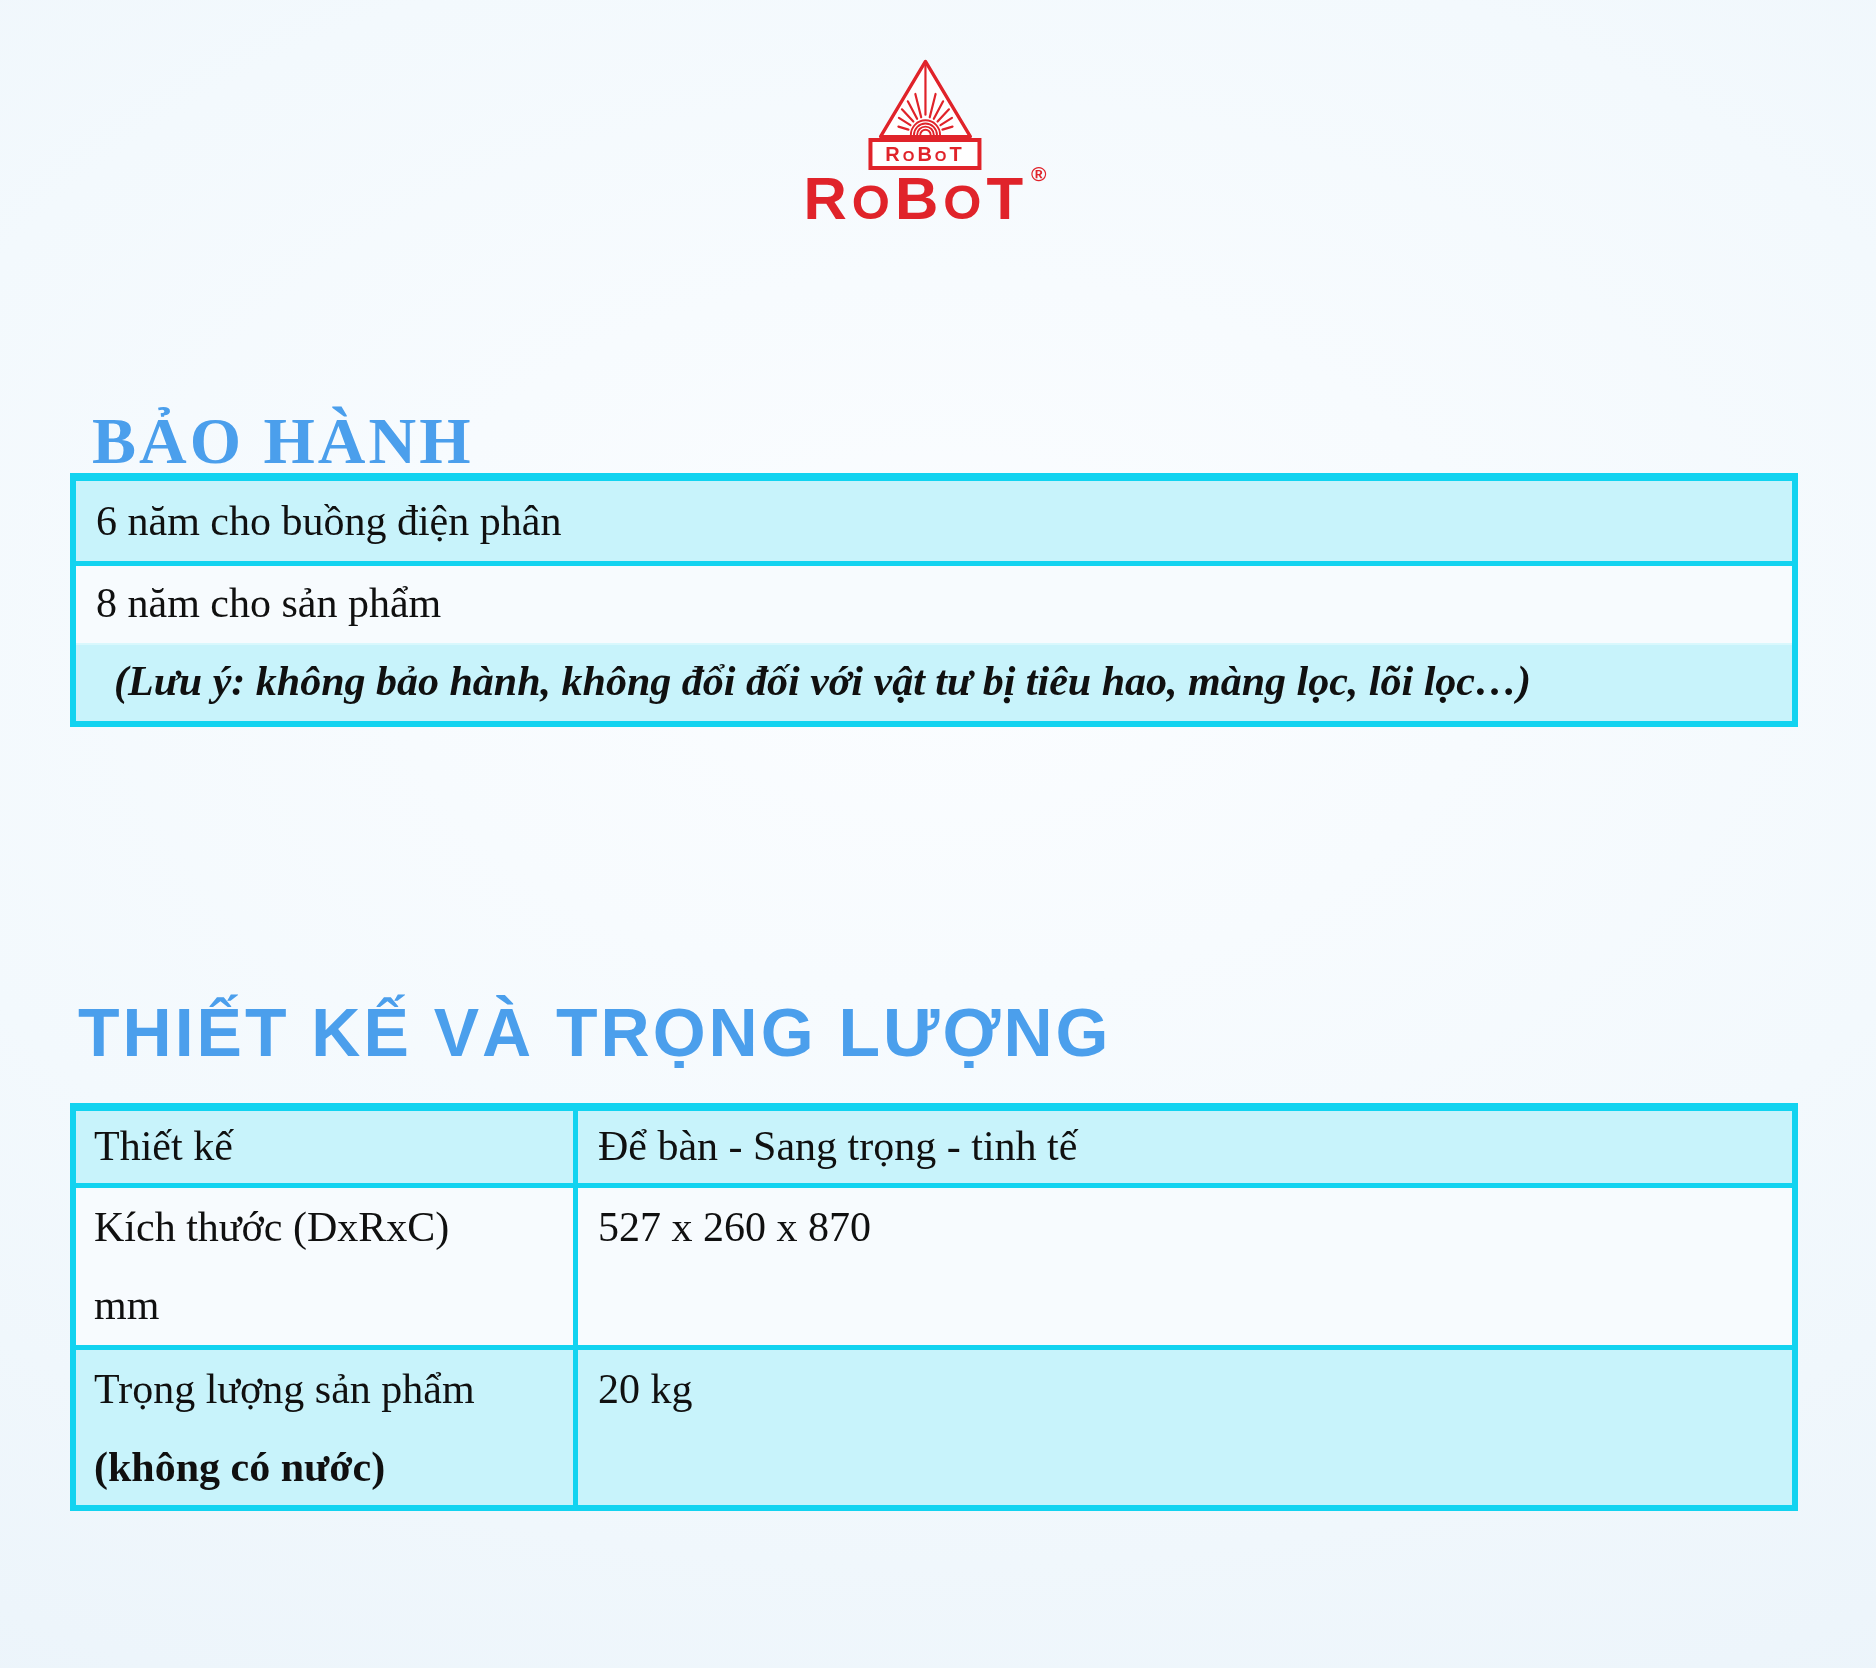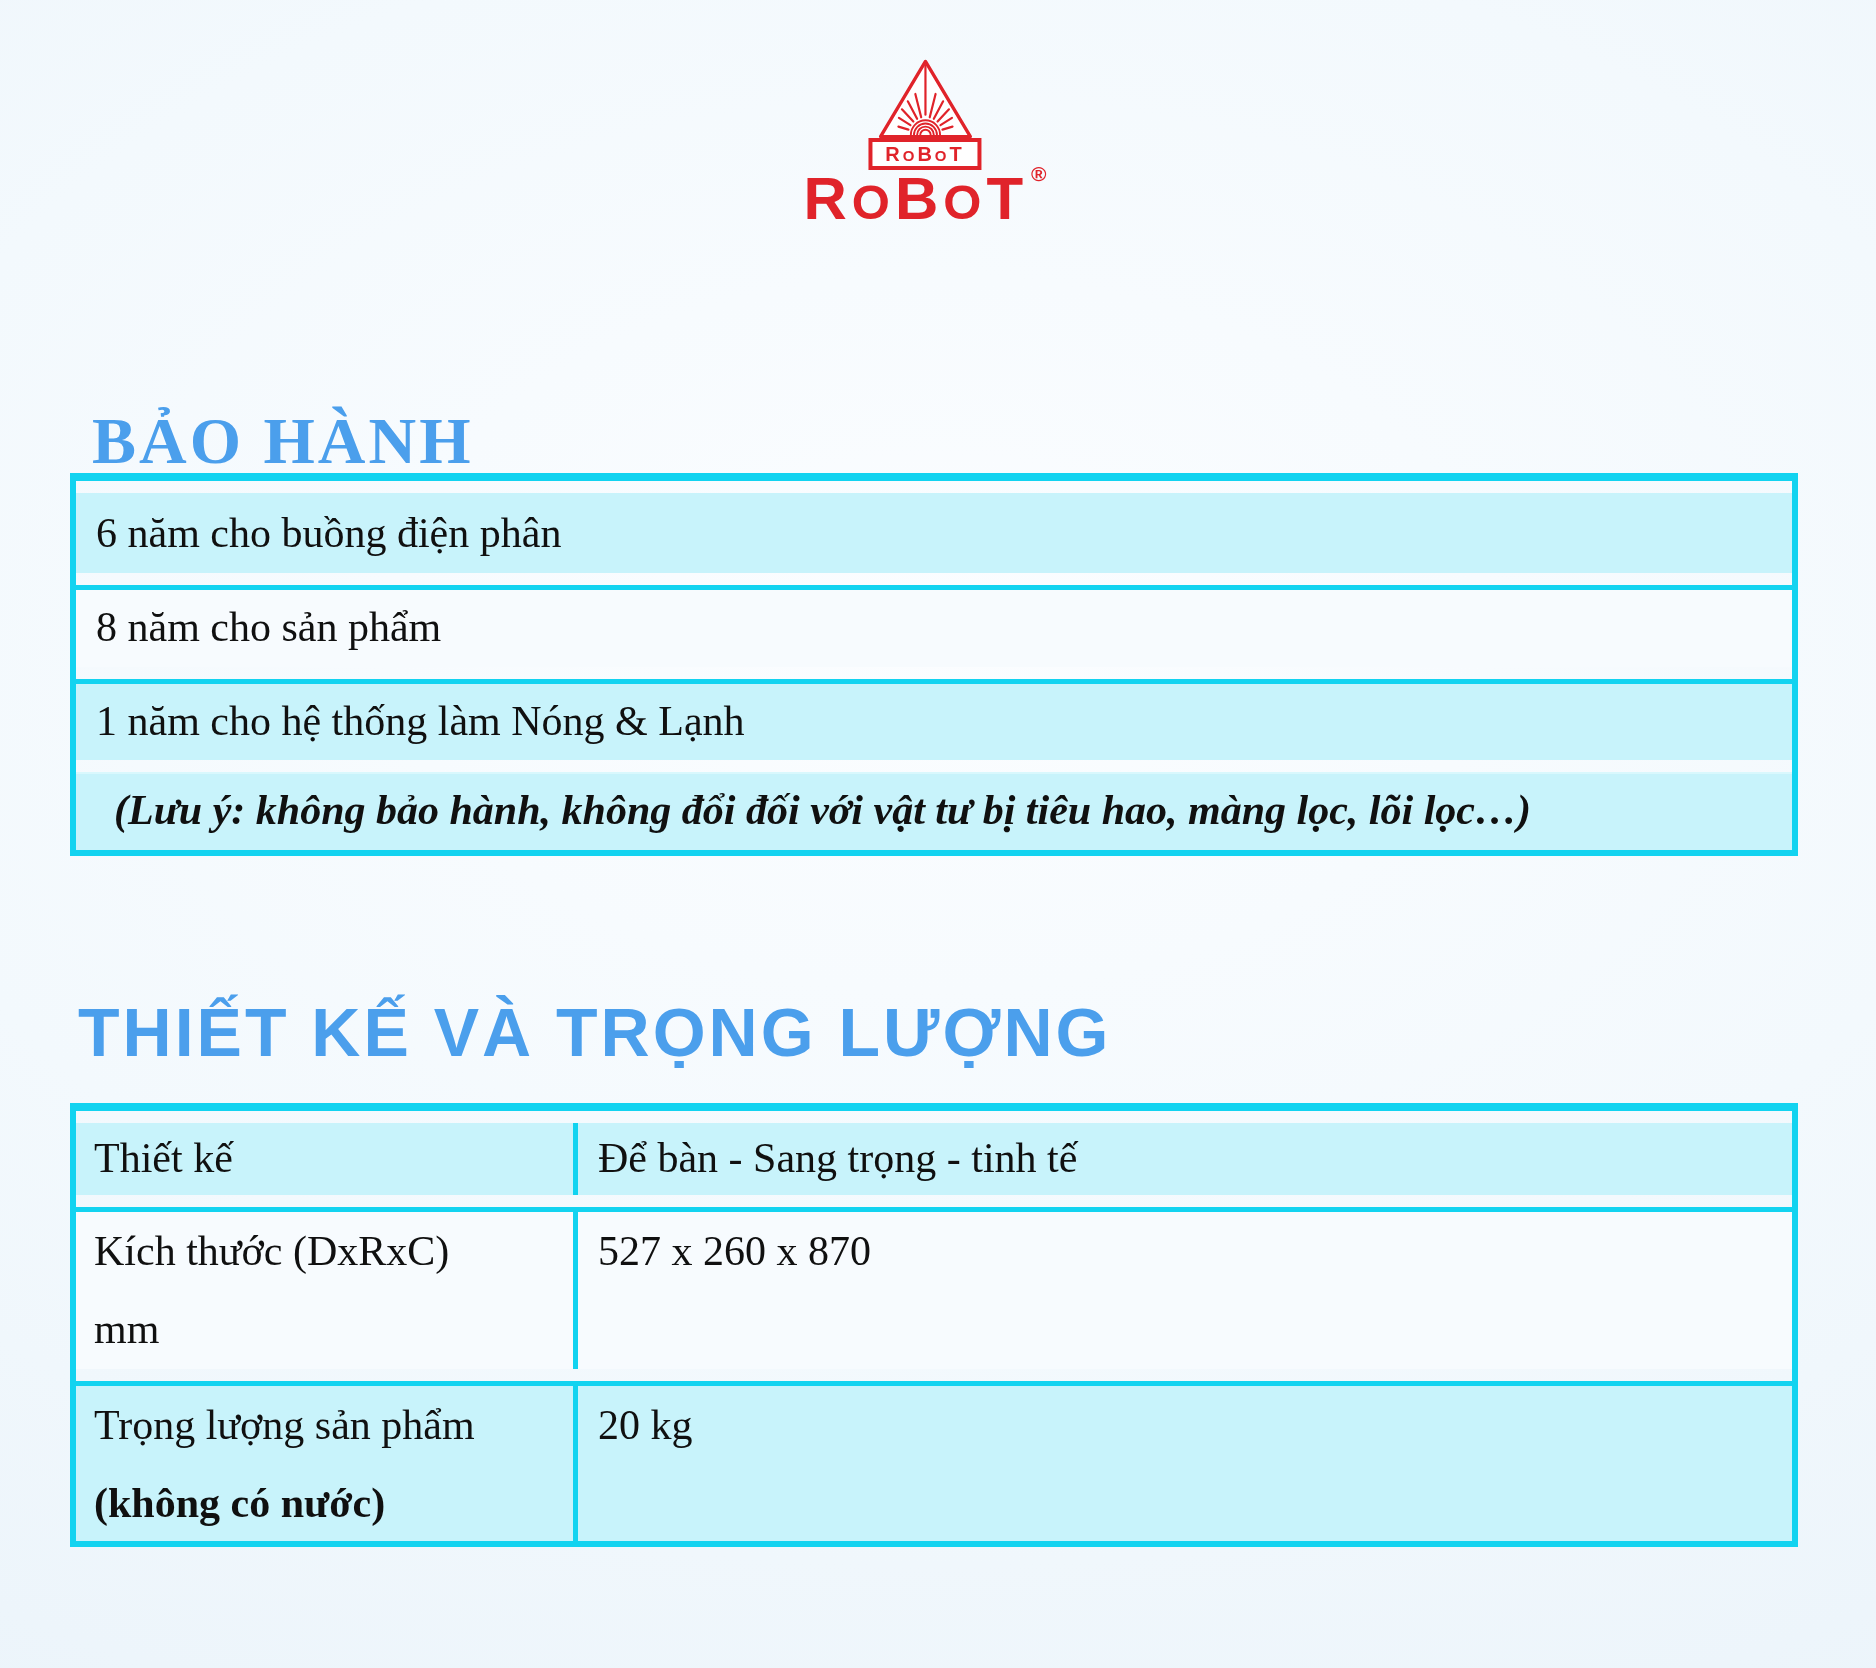--- a/index.html
+++ b/index.html
@@ -58,21 +58,21 @@
 
   
   .spec-table{
     position:absolute;left:70px;width:1716px;
     border:6px solid var(--cyan-border);border-top-width:8px;
     font-family:"Liberation Serif", serif;color:var(--ink);font-size:42px;
   }
   #warranty-table{top:473px;}
   #design-table{top:1103px;}
 
-  .t-row{display:flex;margin-top:12px;}
+  .t-row{display:flex;}
   .bg-cyan{background:var(--cell-cyan);}
   .bg-white{background:var(--cell-white);}
   .div-top{border-top:5px solid var(--cyan-border);}
   .div-faint{border-top:2px solid #d9f8fd;}
 
   
   .w-row .cell{padding-left:20px;width:100%;}
   .w-r1{height:80px;}  .w-r1 .cell{line-height:80px;}
   .w-r2{height:77px;}  .w-r2 .cell{line-height:74px;}
   .w-r3{height:76px;}  .w-r3 .cell{line-height:74px;}
@@ -137,23 +137,20 @@
 
   <h1 id="warranty-title" class="section-title">BẢO HÀNH</h1>
 
   <div id="warranty-table" class="spec-table">
     <div class="t-row w-row w-r1 bg-cyan">
       <div class="cell">6 năm cho buồng điện phân</div>
     </div>
     <div class="t-row w-row w-r2 bg-white div-top">
       <div class="cell">8 năm cho sản phẩm</div>
     </div>
-    <div class="t-row w-row w-r3 bg-cyan div-top">
-      <div class="cell">1 năm cho hệ thống làm Nóng &amp; Lạnh</div>
-    </div>
     <div class="t-row w-row w-note bg-cyan div-faint">
       <div class="cell">(Lưu ý: không bảo hành, không đổi đối với vật tư bị tiêu hao, màng lọc, lõi lọc…)</div>
     </div>
   </div>
 
   <h1 id="design-title" class="section-title">THIẾT KẾ VÀ TRỌNG LƯỢNG</h1>
 
   <div id="design-table" class="spec-table">
     <div class="t-row d-r1 bg-cyan">
       <div class="d-label">Thiết kế</div>

